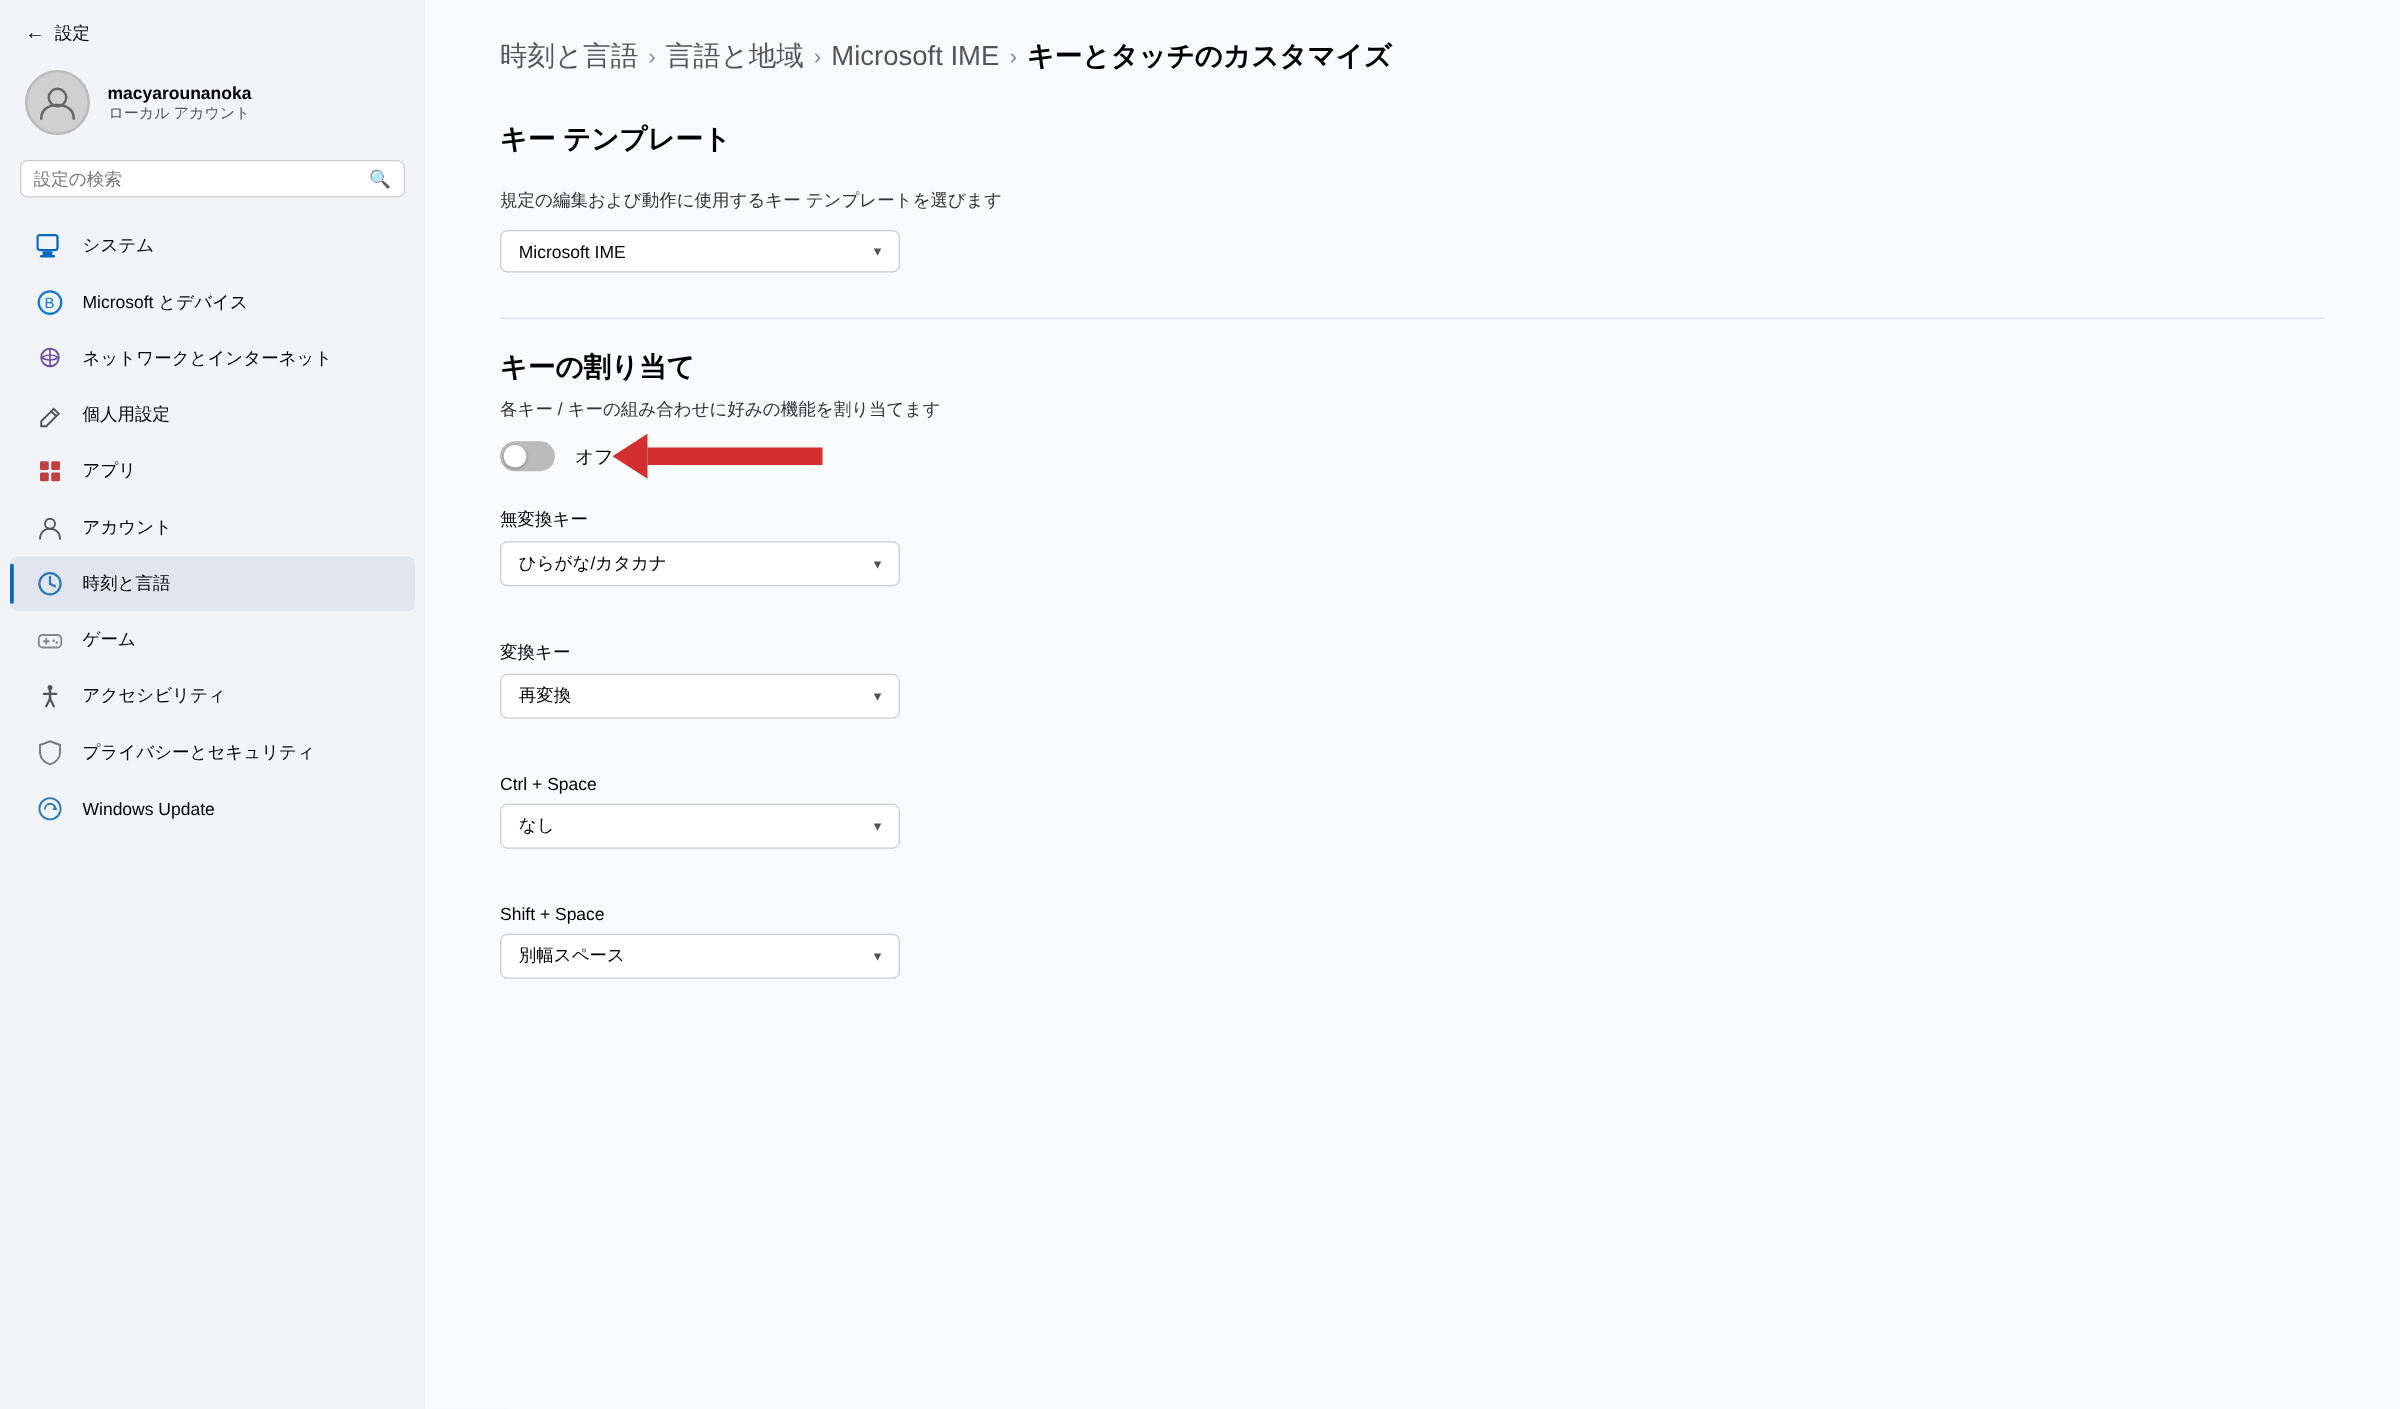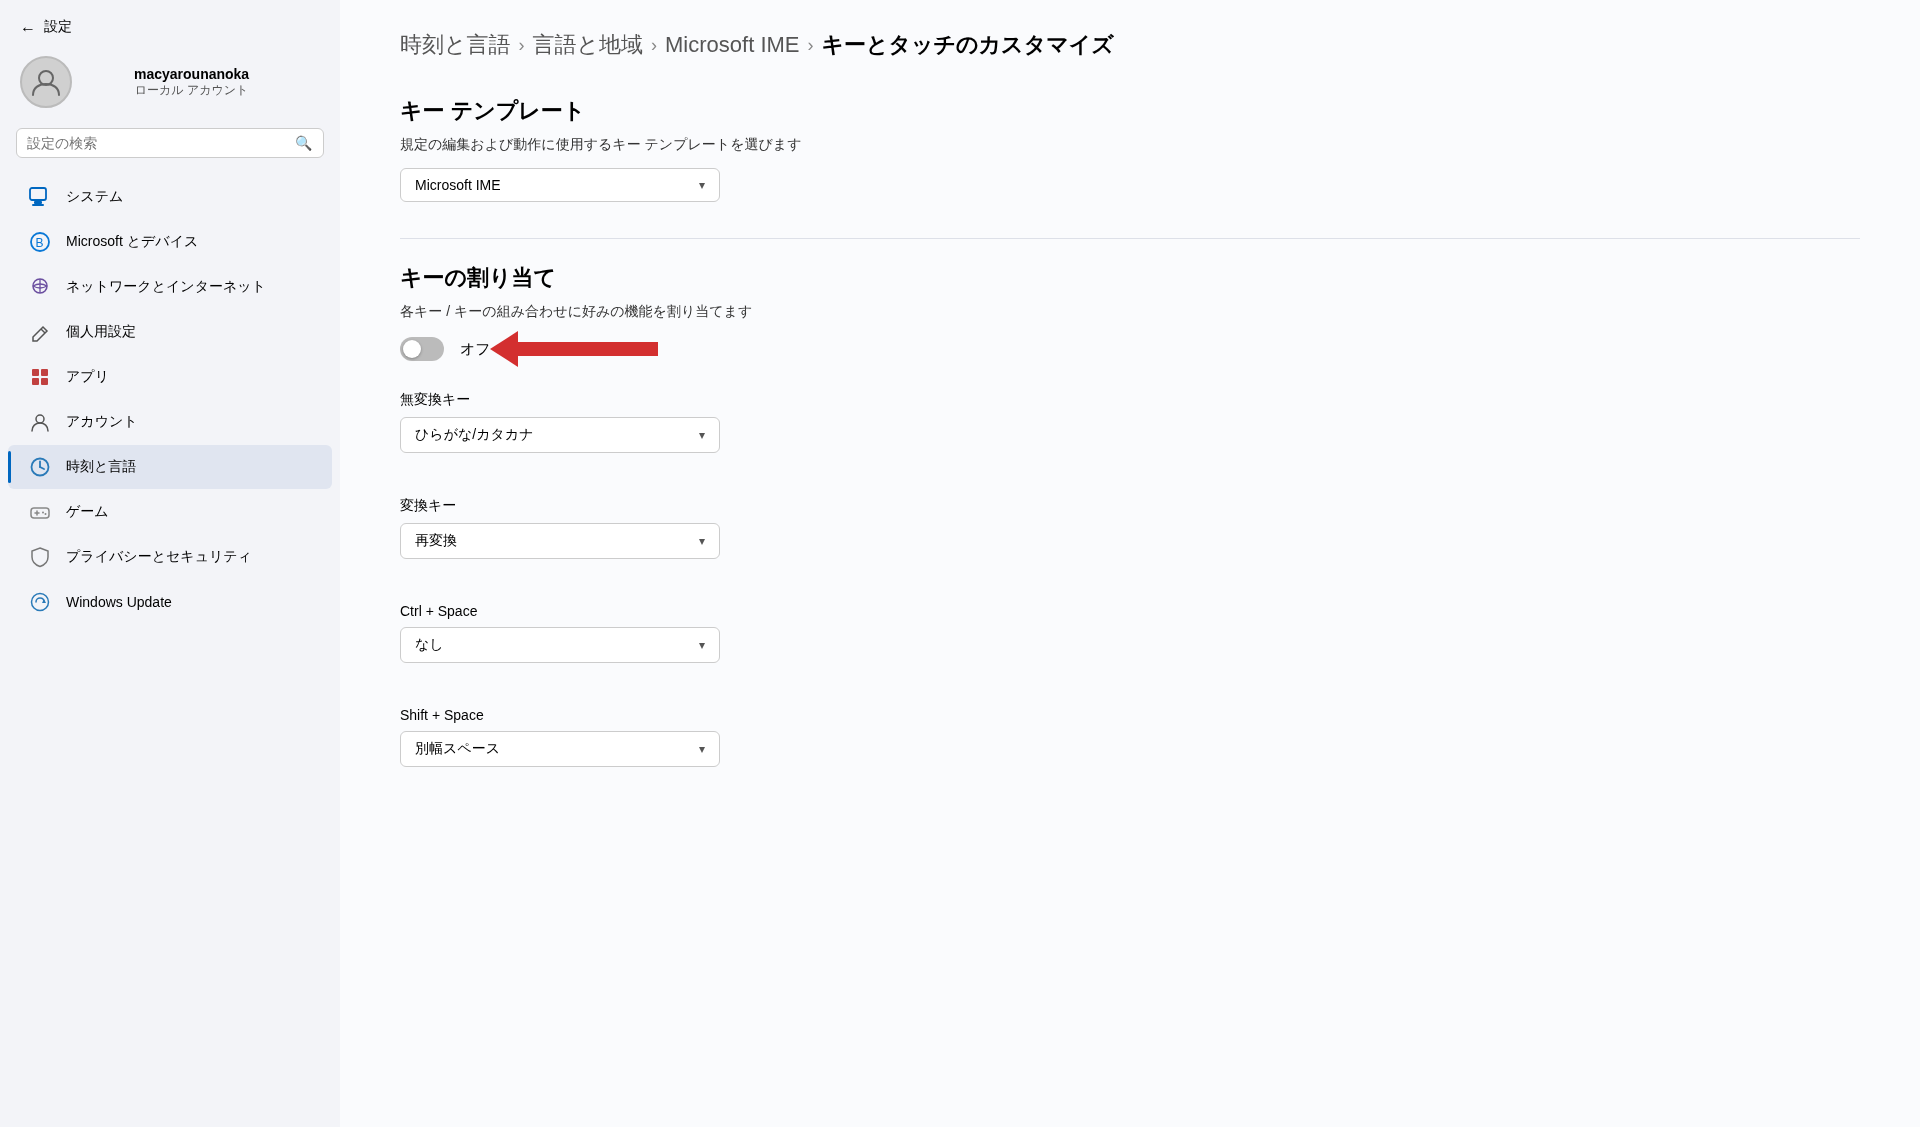--- a/index.html
+++ b/index.html
@@ -58,21 +58,20 @@
       align-items: center;
       justify-content: center;
       font-size: 28px;
       color: #666;
       border: 2px solid #bbb;
     }
 
     .sidebar-user-info {
       display: flex;
       flex-direction: column;
-      margin-left: 48px;
     }
 
     .sidebar-username {
       font-size: 14px;
       font-weight: 600;
       color: #000;
     }
 
     .sidebar-user-role {
       font-size: 12px;
@@ -189,21 +188,21 @@
 
     .breadcrumb-current {
       color: #000;
       font-weight: 700;
     }
 
     .section-title {
       font-size: 22px;
       font-weight: 700;
       color: #000;
-      margin-bottom: 10px;
+      margin-bottom: 26px;
     }
 
     .section-desc {
       font-size: 14px;
       color: #333;
       margin-bottom: 14px;
     }
 
     .dropdown-wrapper {
       position: relative;
@@ -405,20 +404,32 @@
           <rect x="2" y="7" width="18" height="10" rx="3" stroke="#888" stroke-width="1.5" fill="none"></rect>
           <line x1="8" y1="10" x2="8" y2="14" stroke="#888" stroke-width="1.5" stroke-linecap="round"></line>
           <line x1="6" y1="12" x2="10" y2="12" stroke="#888" stroke-width="1.5" stroke-linecap="round"></line>
           <circle cx="14" cy="11.5" r="1" fill="#888"></circle>
           <circle cx="16.5" cy="13" r="1" fill="#888"></circle>
         </svg>
       </span>
       <span>ゲーム</span>
     </div>
 
+    <div class="sidebar-item">
+      <span class="sidebar-icon icon-accessibility">
+        <svg width="22" height="22" viewBox="0 0 22 22" fill="none">
+          <circle cx="11" cy="4" r="2" fill="#555"></circle>
+          <line x1="11" y1="6" x2="11" y2="13" stroke="#555" stroke-width="2" stroke-linecap="round"></line>
+          <line x1="6" y1="9" x2="16" y2="9" stroke="#555" stroke-width="1.8" stroke-linecap="round"></line>
+          <line x1="11" y1="13" x2="8" y2="19" stroke="#555" stroke-width="1.8" stroke-linecap="round"></line>
+          <line x1="11" y1="13" x2="14" y2="19" stroke="#555" stroke-width="1.8" stroke-linecap="round"></line>
+        </svg>
+      </span>
+      <span>アクセシビリティ</span>
+    </div>
 
     <div class="sidebar-item">
       <span class="sidebar-icon icon-privacy">
         <svg width="22" height="22" viewBox="0 0 22 22" fill="none">
           <path d="M11 2 L19 5 L19 11 C19 15.5 15.5 19 11 20.5 C6.5 19 3 15.5 3 11 L3 5 Z" stroke="#777" stroke-width="1.5" fill="none"></path>
         </svg>
       </span>
       <span>プライバシーとセキュリティ</span>
     </div>
 

